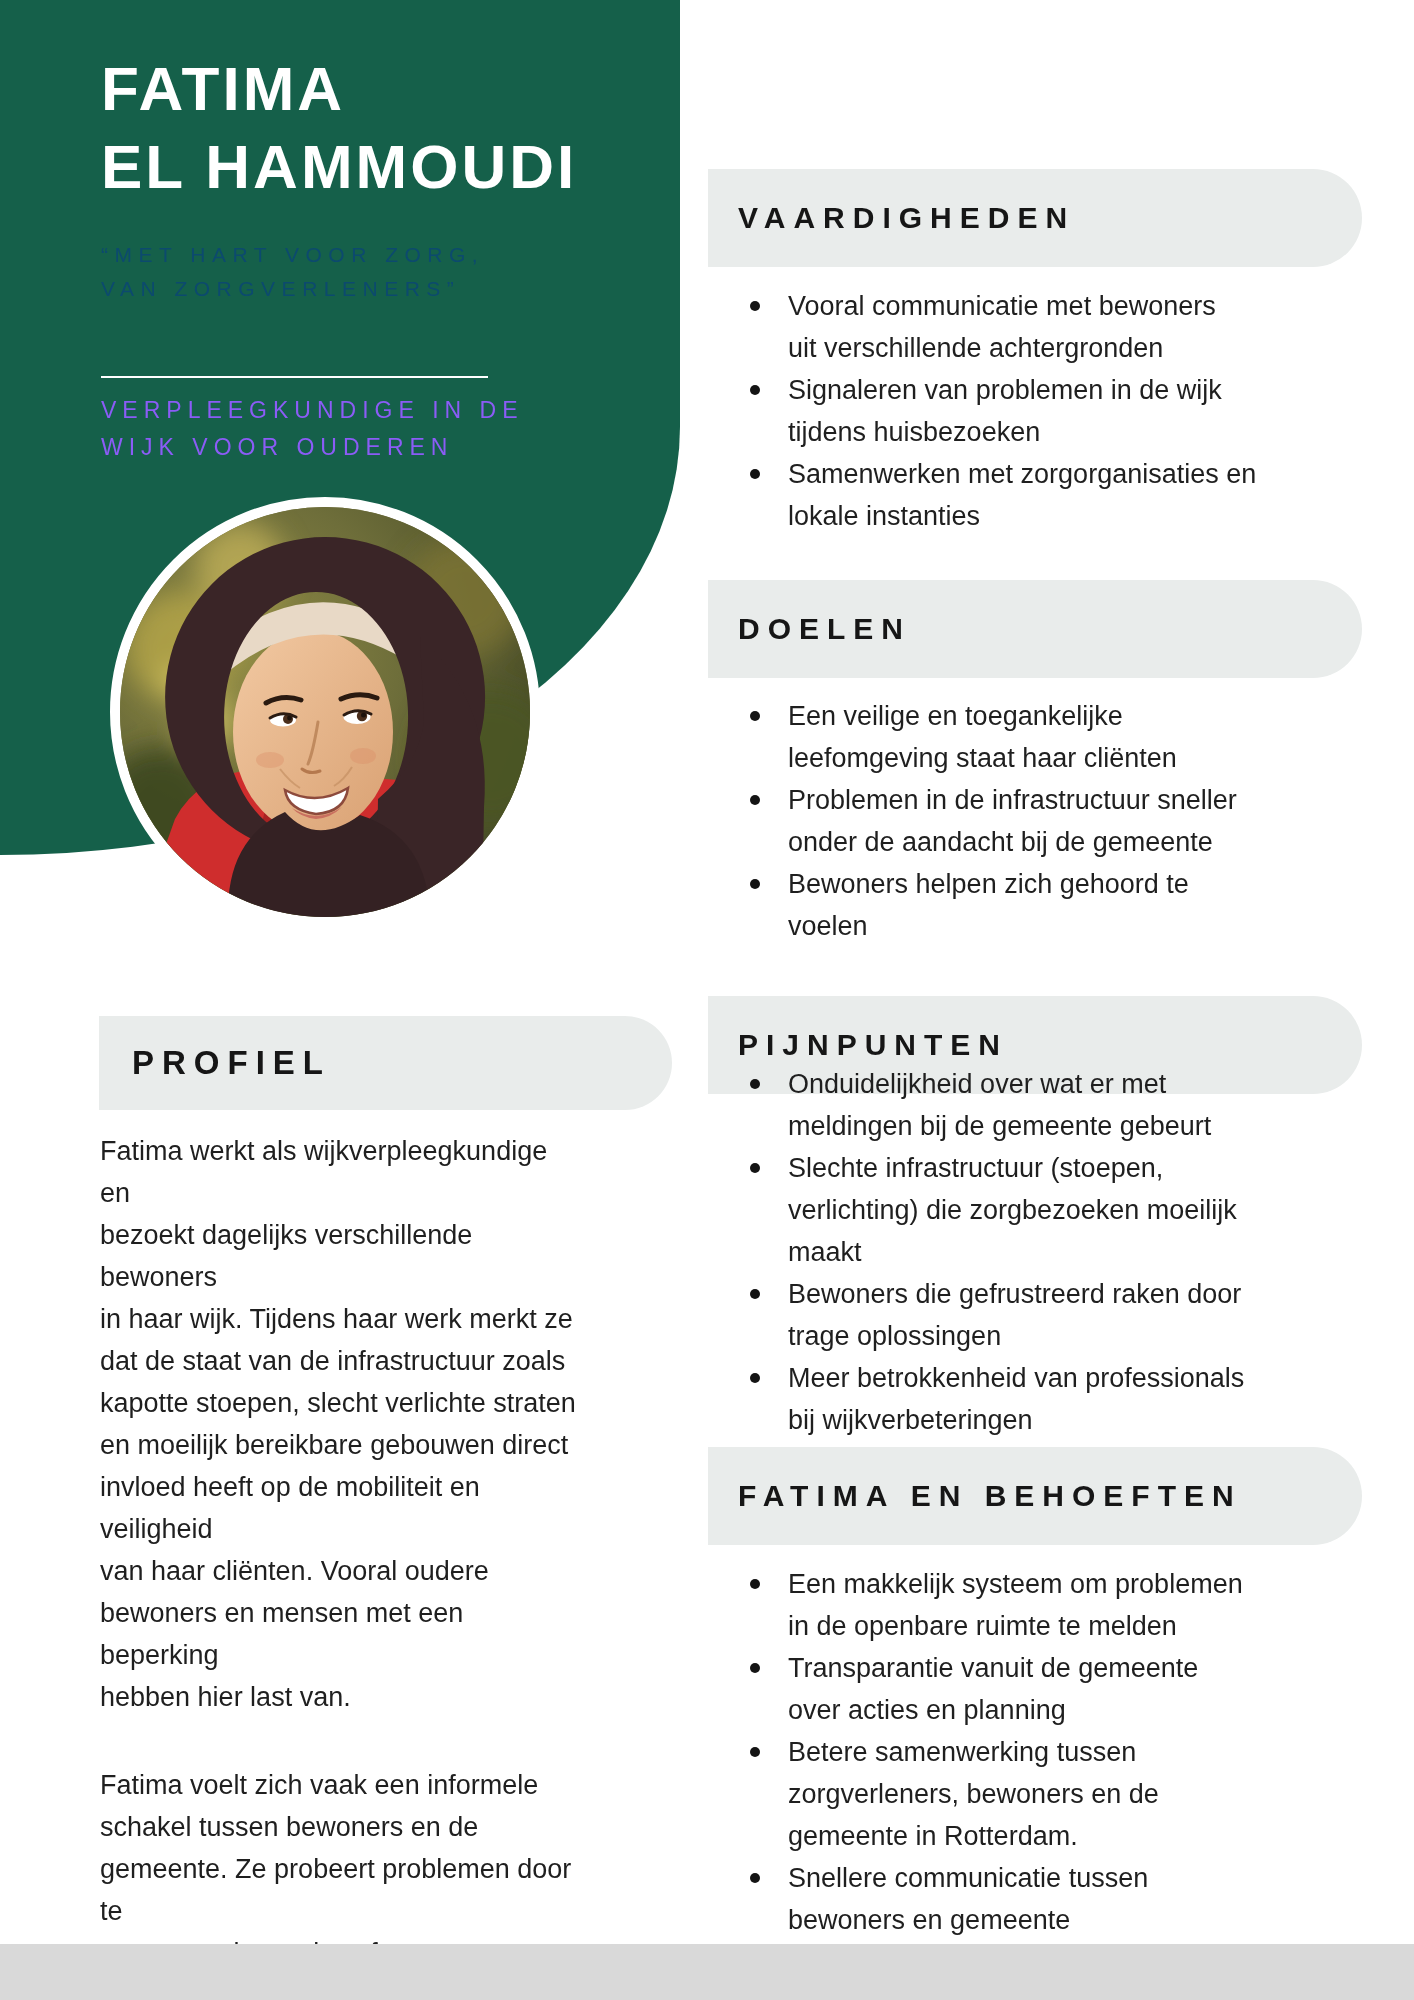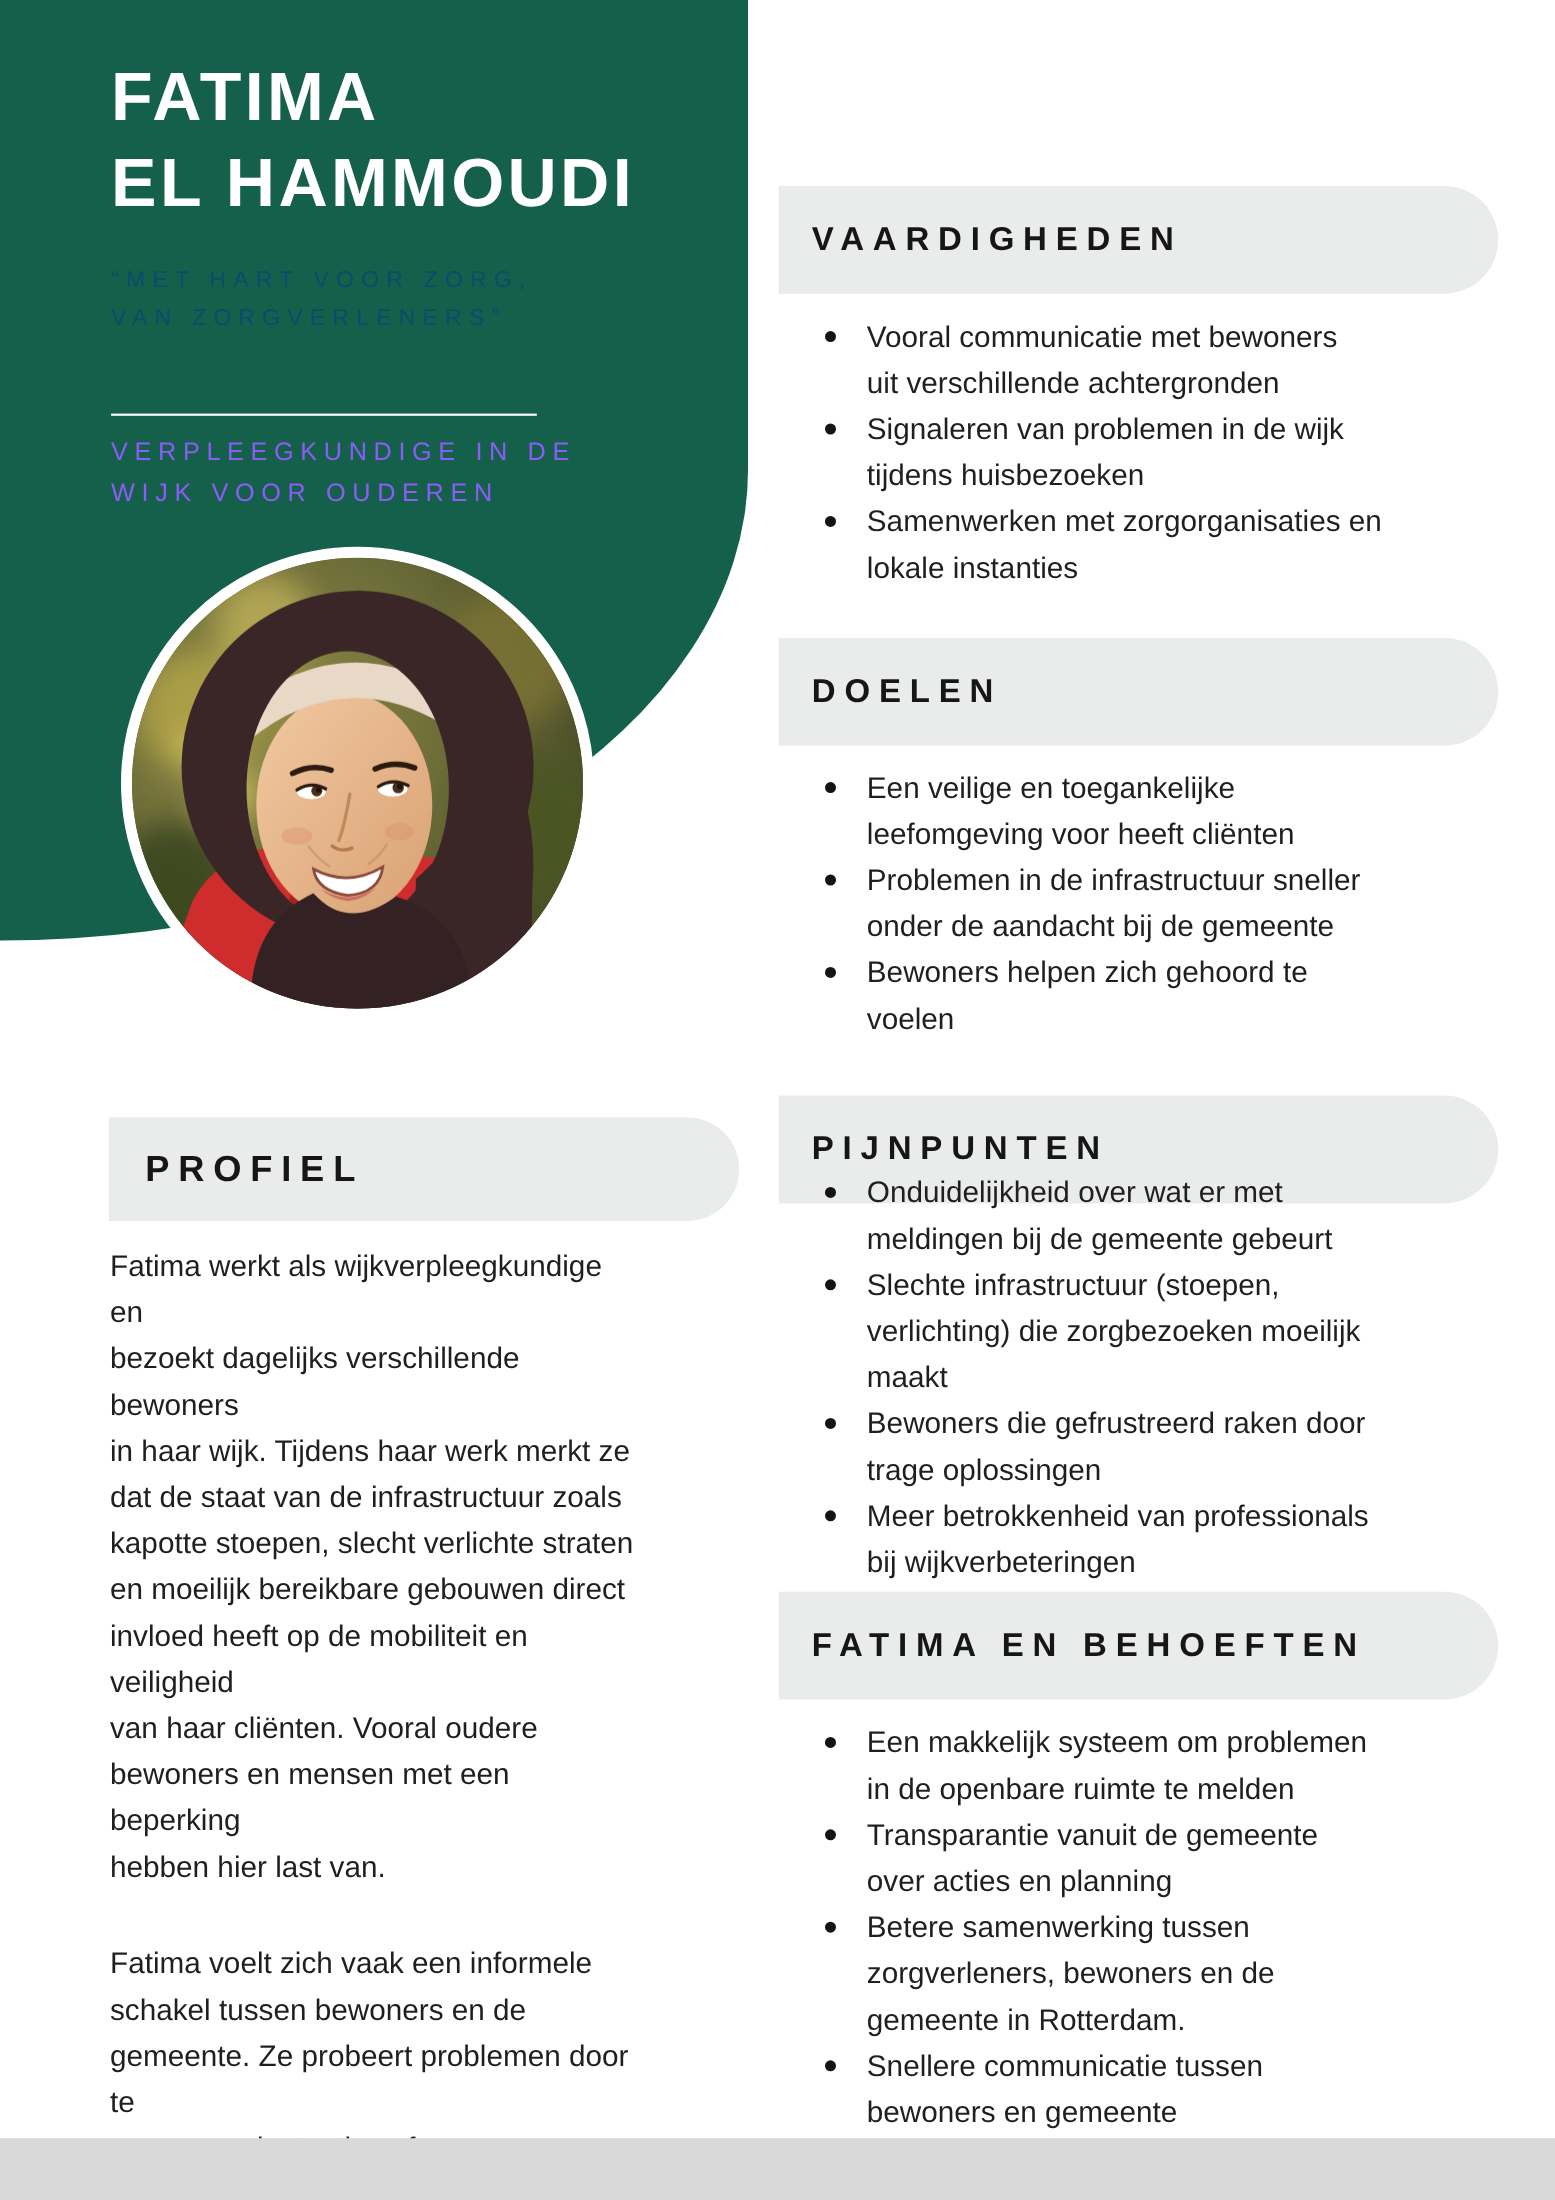--- a/index.html
+++ b/index.html
@@ -176,21 +176,21 @@
 tijdens huisbezoeken</li>
     <li>Samenwerken met zorgorganisaties en
 lokale instanties</li>
   </ul>
 
   <div class="bar rbar b2">
     <h2>DOELEN</h2>
   </div>
   <ul class="rlist l2">
     <li>Een veilige en toegankelijke
-leefomgeving voor heeft cliënten</li>
+leefomgeving staat haar cliënten</li>
     <li>Problemen in de infrastructuur sneller
 onder de aandacht bij de gemeente</li>
     <li>Bewoners helpen zich gehoord te
 voelen</li>
   </ul>
 
   <div class="bar rbar b3">
     <h2>PIJNPUNTEN</h2>
   </div>
   <ul class="rlist l3">

